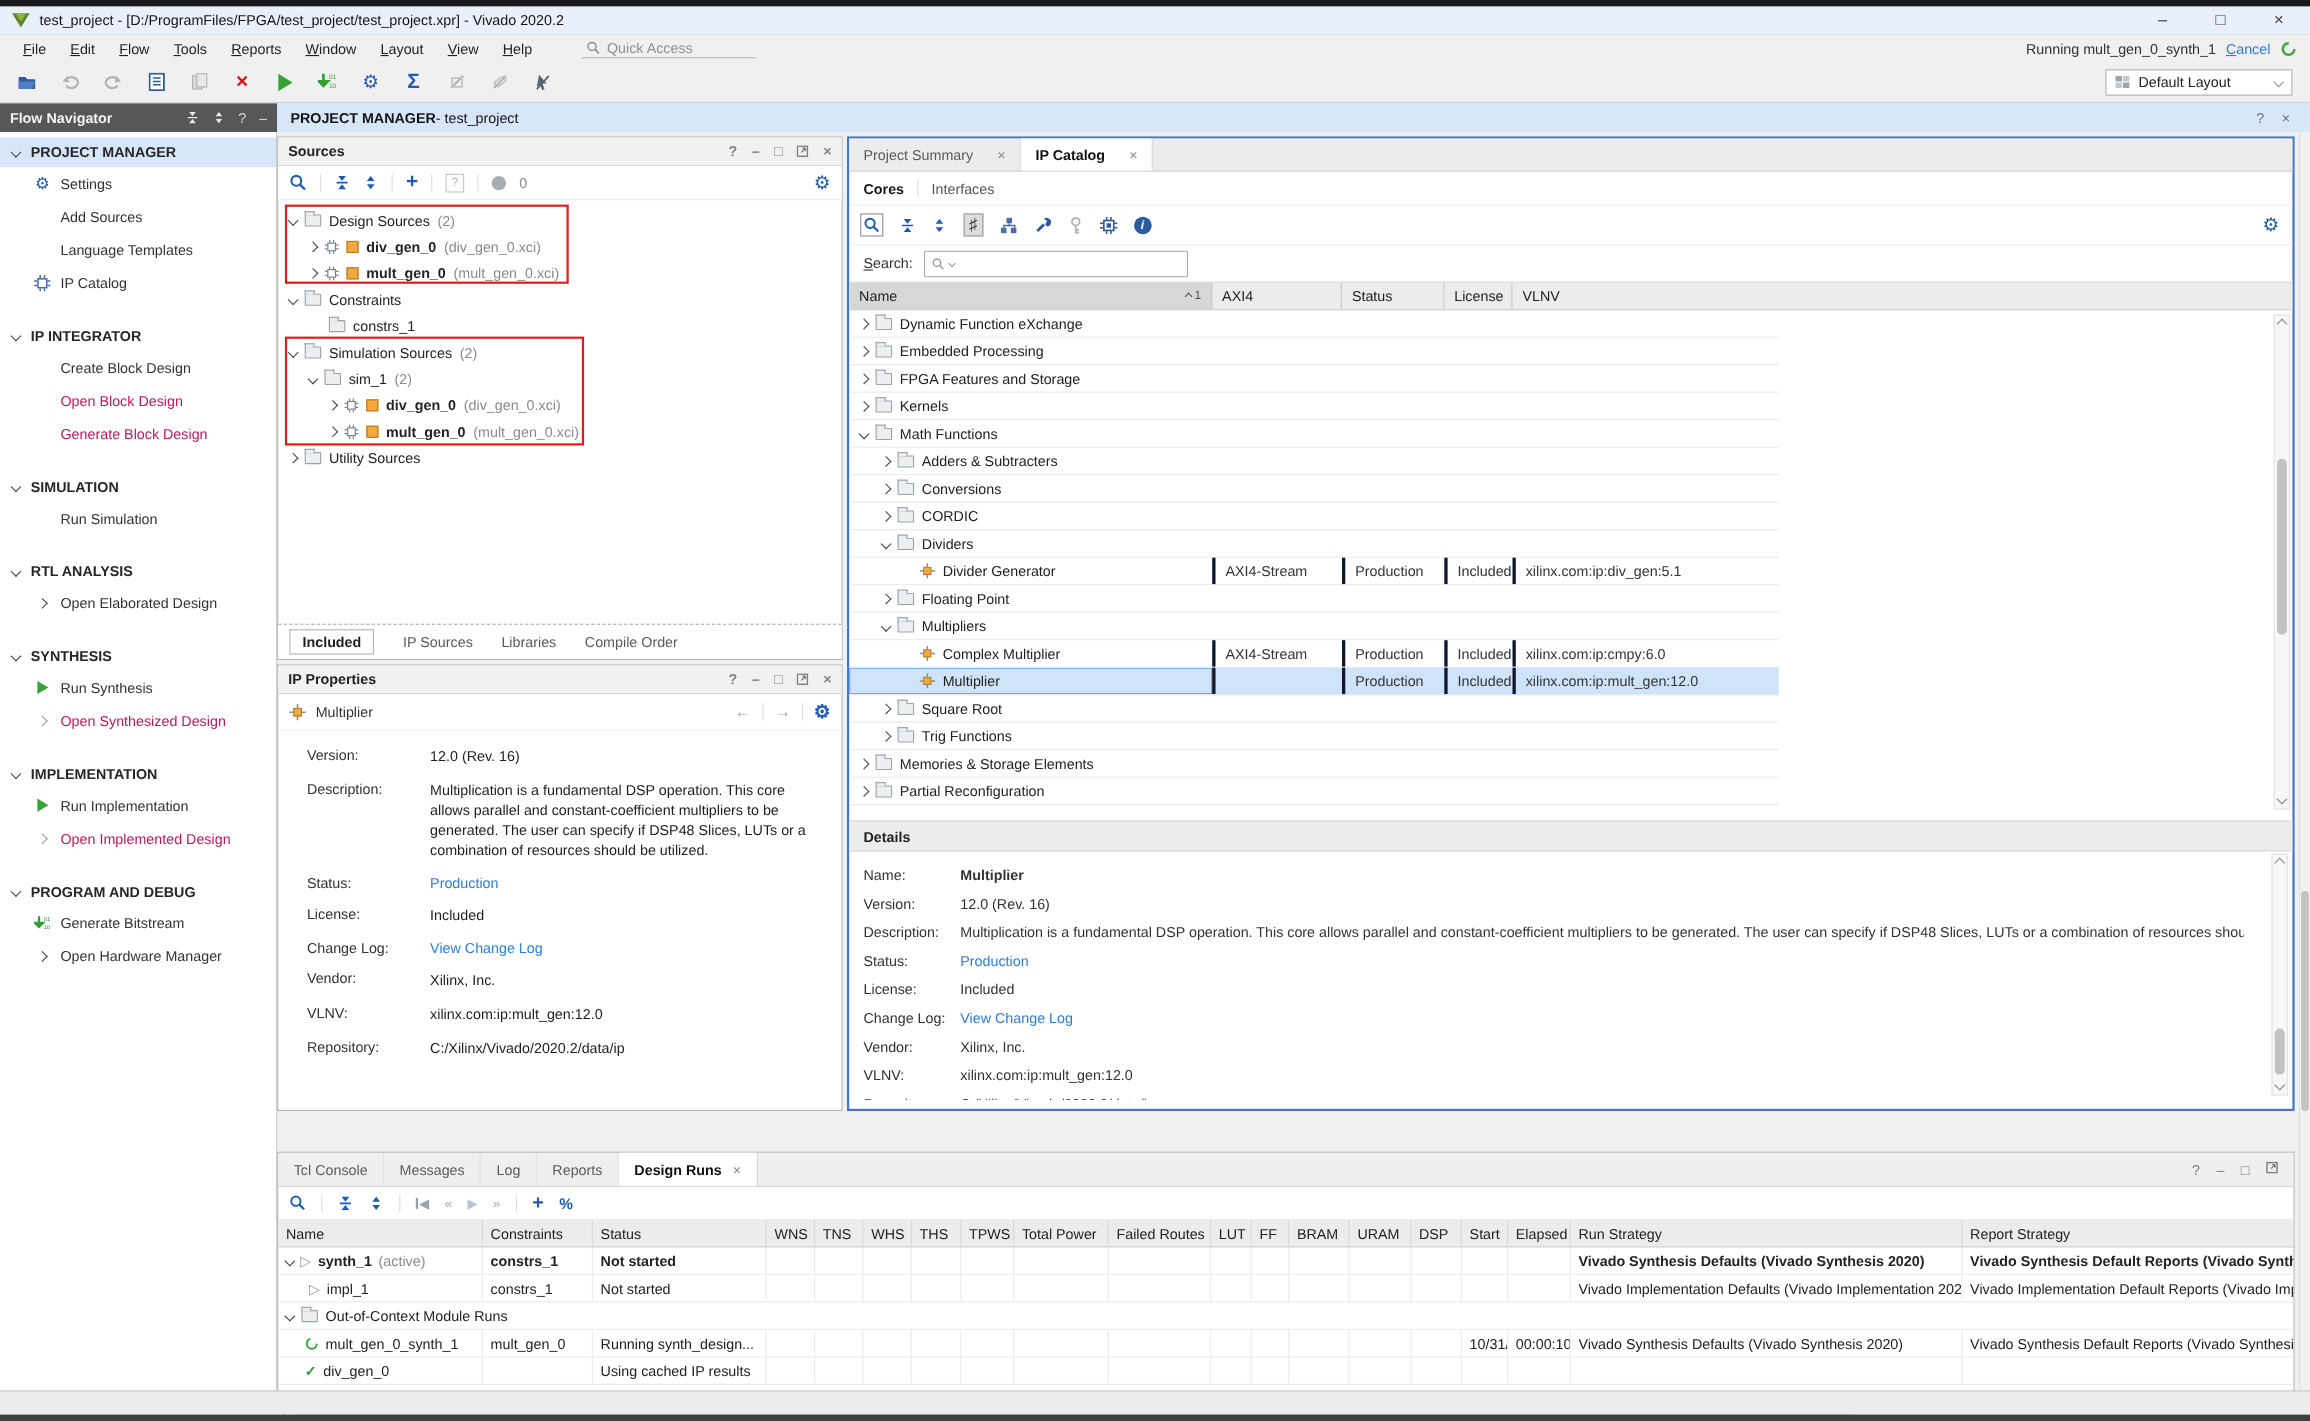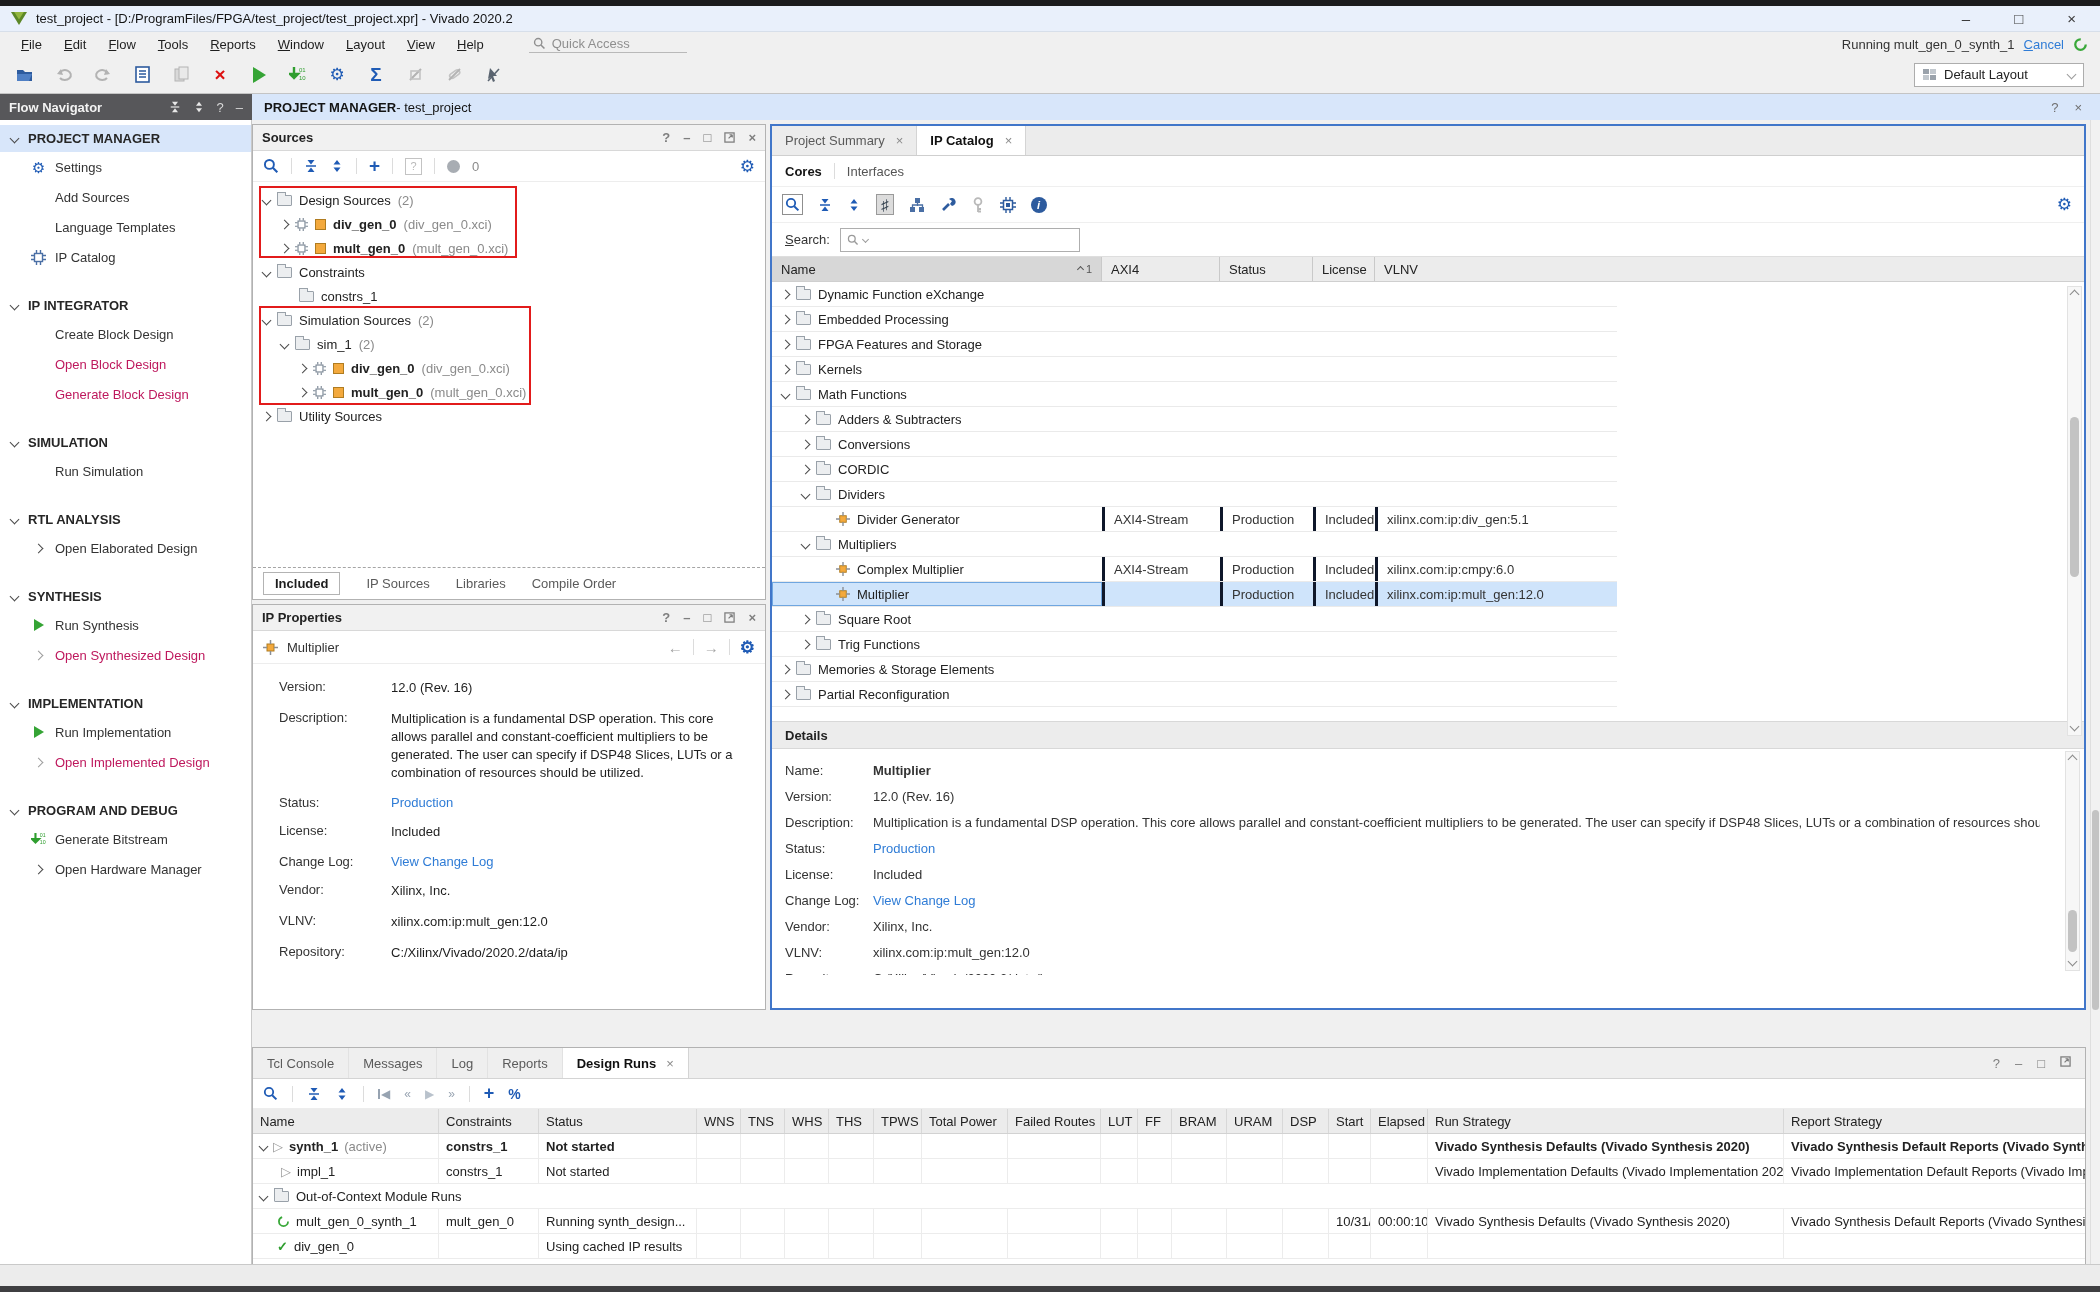--- a/index.html
+++ b/index.html
@@ -68,21 +68,21 @@
 
 #ipp-sub{height:33px;border-bottom:1px solid #ededed;display:flex;align-items:center;gap:9px;padding:0 10px}
 #ipp-sub .nav{margin-left:auto;display:flex;align-items:center;gap:10px;color:#a4a4a4;font-weight:bold;font-size:15px}
 #ipp-body{padding:15px 8px 0 26px}
 .frow{display:flex;margin-bottom:13px}
 .flab{width:112px;flex:none;color:#333}
 .fval{color:#1e1e1e;max-width:362px;line-height:18px}
 
 #cat{left:770px;top:124px;width:1316px;height:886px;border:2px solid #4176c9;background:#fff}
 #cat-tabs{height:30px;background:#ececec;border-bottom:1px solid #cfcfcf;display:flex}
-.ctab{display:flex;align-items:center;gap:11px;padding:0 13px;border-right:1px solid #d4d4d4;color:#5a5a5a}
+.ctab{display:flex;align-items:center;gap:22px;padding:0 13px;border-right:1px solid #d4d4d4;color:#5a5a5a}
 .ctab.act{background:#fff;font-weight:bold;color:#101010}
 .tabx{color:#8a8a8a;font-weight:normal}
 #cat-sub{height:31px;display:flex;align-items:center;gap:12px;padding:0 13px;border-bottom:1px solid #efefef}
 #cat-tb{height:36px;display:flex;align-items:center;gap:15px;padding:0 10px;border-bottom:1px solid #efefef;position:relative}
 .boxed{border:1px solid #8f8f8f;padding:2px;display:flex;align-items:center;justify-content:center}
 .pressed{background:#dcdcdc;border:1px solid #9a9a9a;padding:1px 4px}
 #cat-search{height:33px;display:flex;align-items:center;gap:10px;padding:0 13px}
 #cat-search .box{width:240px;height:24px;border:1px solid #aeaeae;display:flex;align-items:center;gap:4px;padding:0 6px;color:#9a9a9a}
 #cat-head{height:26px;background:#ececec;border-top:1px solid #dedede;border-bottom:1px solid #cfcfcf;display:flex}
 .hc{display:flex;align-items:center;padding:0 9px;border-right:1px solid #c9c9c9;color:#222;white-space:nowrap}
@@ -736,20 +736,27 @@
           </svg>
           <span class="lbl">Divider Generator</span>
         </div>
         <div class="ccell axi">AXI4-Stream</div>
         <div class="ccell st">Production</div>
         <div class="ccell lic">Included</div>
         <div class="ccell vl">xilinx.com:ip:div_gen:5.1</div>
       </div>
     <div class="crow">
         <div class="cname full" style="padding-left:30px">
+          <span class="chev"></span>
+          <span class="fold"></span>
+          <span class="lbl">Floating Point</span>
+        </div>
+      </div>
+    <div class="crow">
+        <div class="cname full" style="padding-left:30px">
           <span class="chev d"></span>
           <span class="fold"></span>
           <span class="lbl">Multipliers</span>
         </div>
       </div>
     <div class="crow">
         <div class="cname w" style="padding-left:64px">
           <svg width="14" height="14" viewBox="0 0 15 15">
             <rect x="4" y="4" width="7" height="7" fill="#f3a93d" stroke="#b07c20"></rect>
             <path d="M7.5 0v4M7.5 11v4M0 7.5h4M11 7.5h4" stroke="#8a8f96" stroke-width="1.5"></path>

